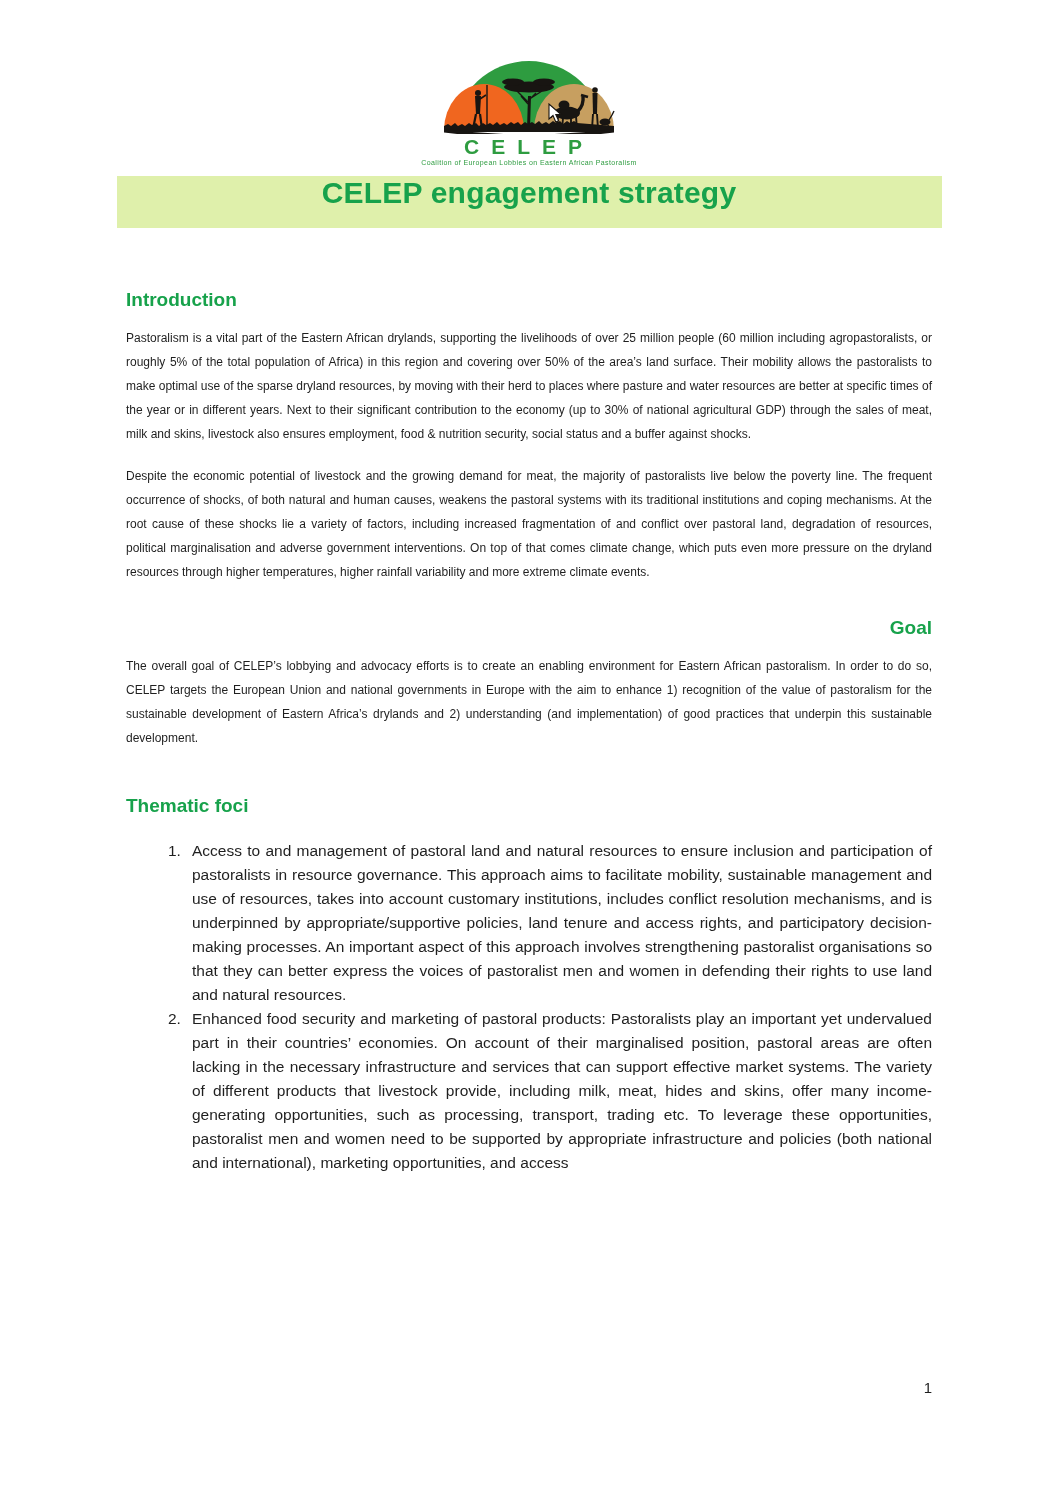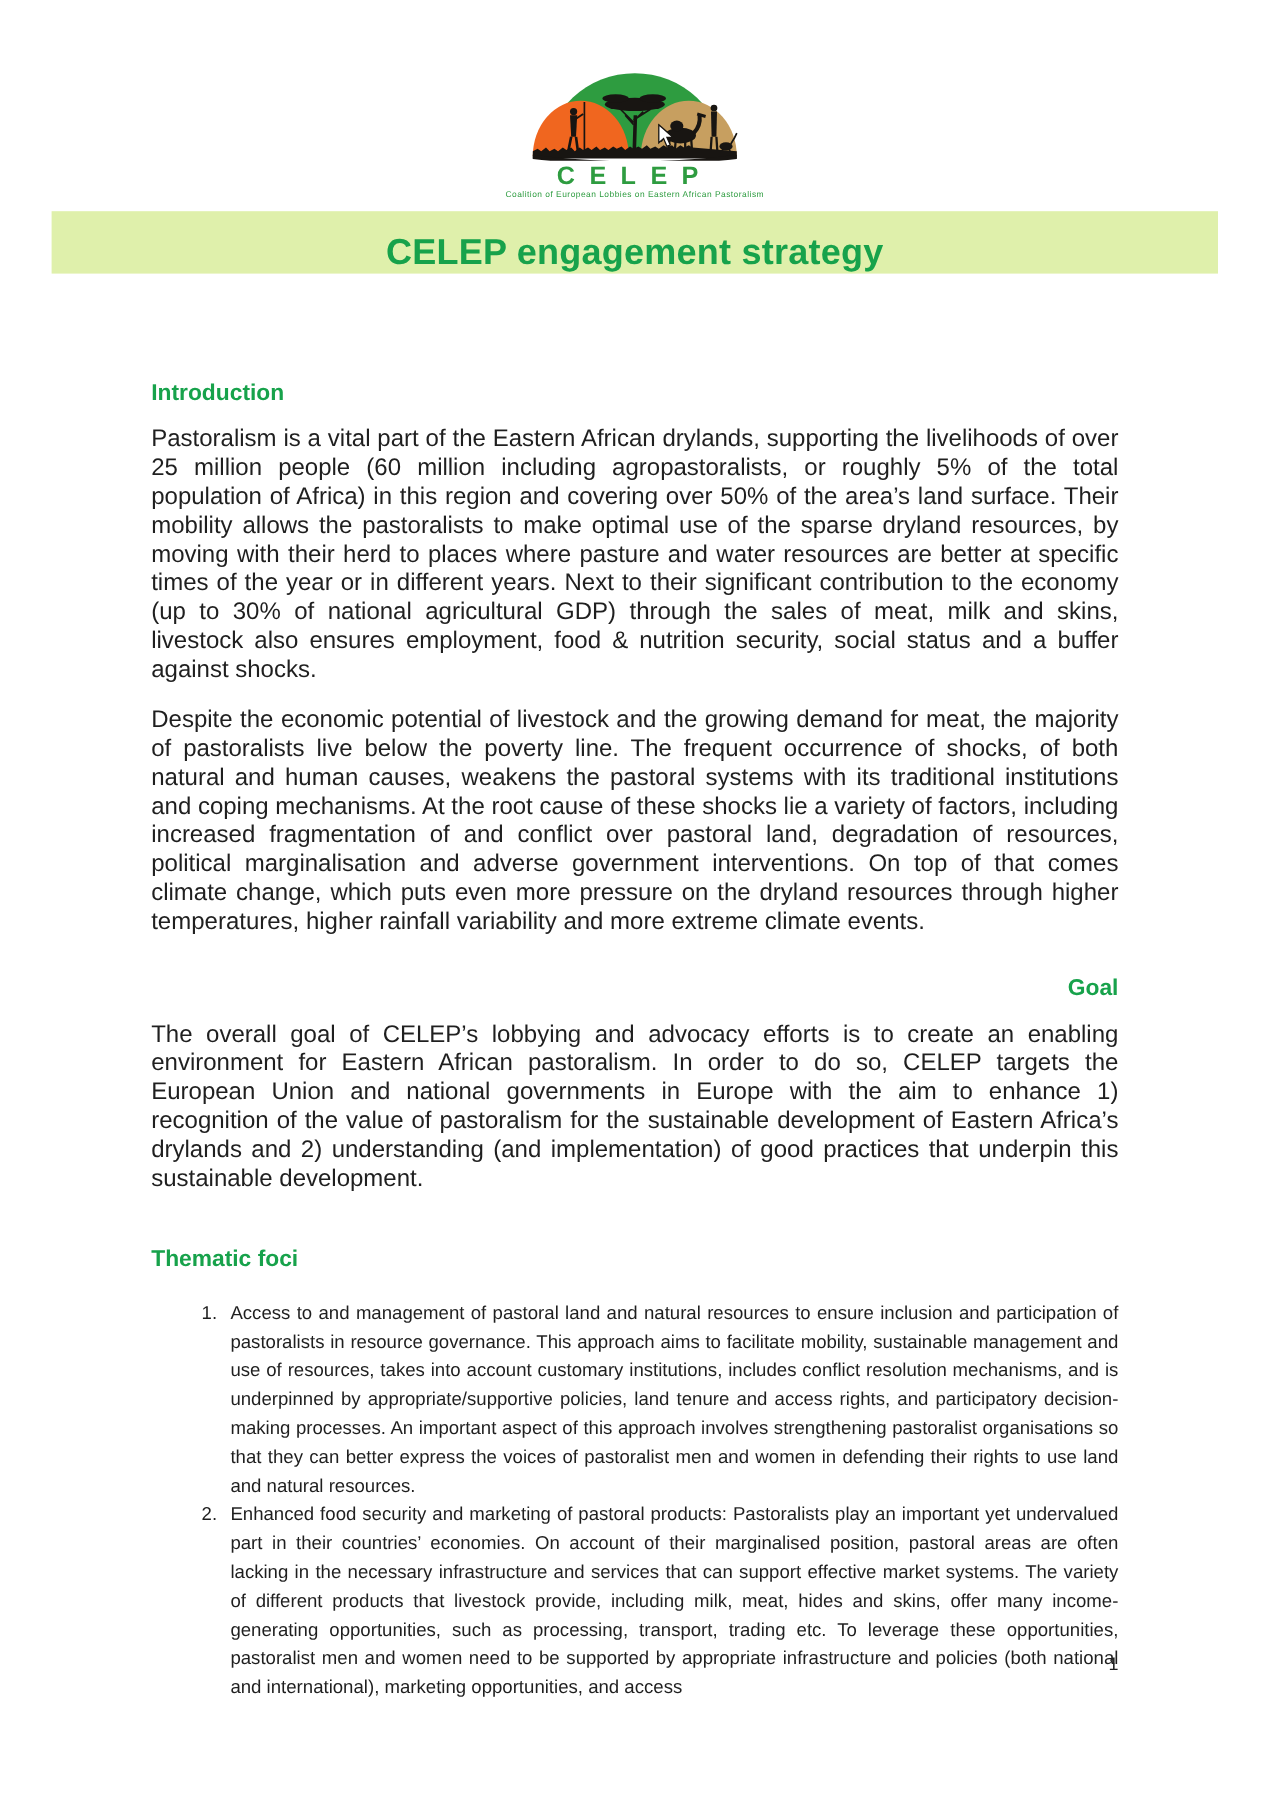--- a/index.html
+++ b/index.html
@@ -22,44 +22,44 @@
     font-family:"Liberation Sans", sans-serif;
   }
   .logo-tagline{
     margin-top:0px;
     font-size:7px;color:var(--logo-green,#2e9c40);
     letter-spacing:.4px;
   }
   .cursor{position:absolute;left:548px;top:103px;}
   
   .title-banner{
-    width:972px;height:52px;
+    width:825px;height:52px;
     margin:10px auto 0 auto;
     background:var(--banner-bg,#dff0ab);
-    display:flex;align-items:flex-end;justify-content:center;
+    display:flex;align-items:flex-start;justify-content:center;
   }
   .title-banner h1{
     margin:0;
     font-size:30px;font-weight:bold;
     color:var(--accent-green,#17a24b);
     letter-spacing:.2px;
   }
   
-  main{margin:88px 126px 0 126px;}
+  main{margin:60px 126px 0 126px;}
   h2{
     margin:0;
     font-size:19px;font-weight:bold;
     color:var(--accent-green,#17a24b);
     line-height:24px;
   }
   .sec-goal h2{margin-top:32px;text-align:right;}
   .sec-thematic h2{margin-top:44px;}
   main p{
     margin:14px 0 18px 0;
-    font-size:20px;line-height:24px;
+    font-size:12px;line-height:24px;
     text-align:justify;
   }
   .doc-list{margin-top:21px;}
   .list-item{
     position:relative;
     padding-left:66px;
     font-size:15.5px;line-height:24px;
     text-align:justify;
   }
   .li-num{position:absolute;left:42px;top:0;}

